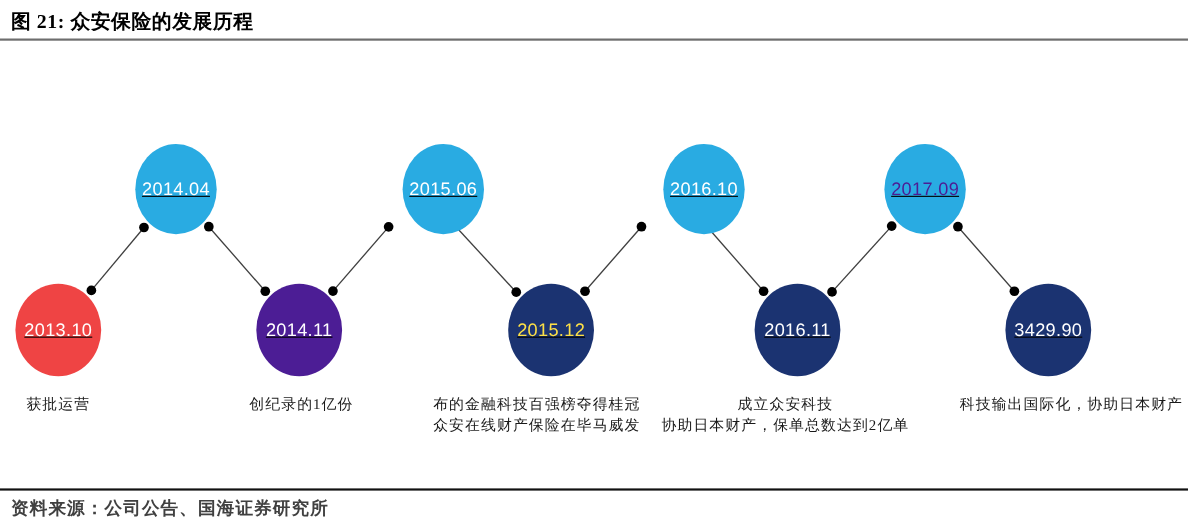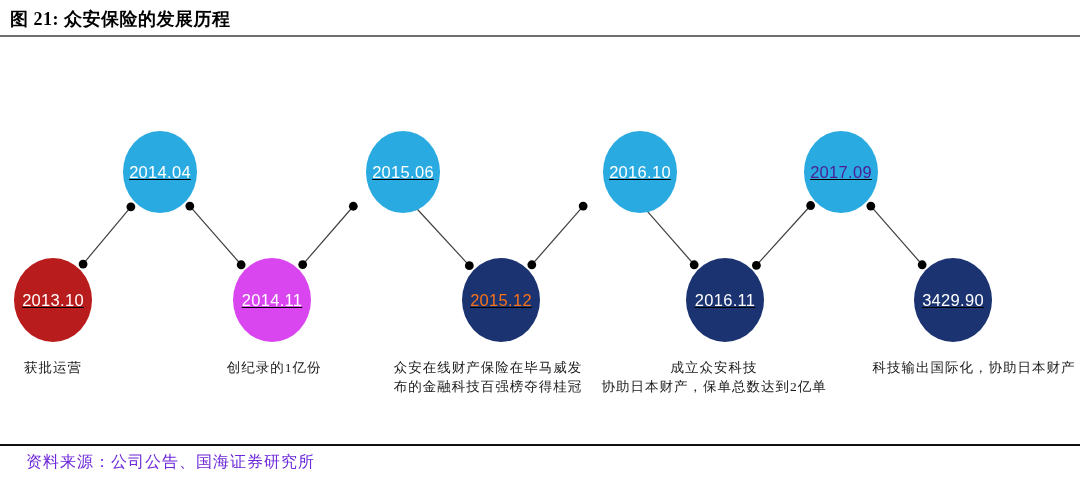--- a/index.html
+++ b/index.html
@@ -6,22 +6,22 @@
   #page{position:relative;width:1080px;height:479px;background:#ffffff;overflow:hidden;
         font-family:"Liberation Serif","DejaVu Serif",serif;}
 
   
   .figure-title{position:absolute;left:10px;top:7px;font-size:18px;font-weight:bold;
         color:#000;letter-spacing:0.5px;white-space:nowrap;}
   .title-rule{position:absolute;left:0;top:35px;width:1080px;height:2px;background:#6e6e6e;}
 
   
   .footer-rule{position:absolute;left:0;top:444px;width:1080px;height:2px;background:#111;}
-  .source-note{position:absolute;left:26px;top:452px;font-size:16px;font-weight:400;
-        color:#6d28d9;letter-spacing:1px;white-space:nowrap;}
+  .source-note{position:absolute;left:10px;top:452px;font-size:16px;font-weight:700;
+        color:#404040;letter-spacing:1px;white-space:nowrap;}
 
   
   #canvas{position:absolute;left:0;top:36px;width:1080px;height:408px;}
   #connectors{position:absolute;left:0;top:0;width:1080px;height:408px;pointer-events:none;}
 
   .milestone{position:absolute;left:0;top:0;width:0;height:0;}
   .circle{position:absolute;border-radius:50%;display:flex;align-items:center;justify-content:center;text-decoration:underline;}
   .date{font-family:"Liberation Sans","DejaVu Sans",sans-serif;font-size:16.5px;font-weight:500;
         color:#ffffff;letter-spacing:0.3px;}
   .label{position:absolute;width:max-content;transform:translateX(-50%);
@@ -58,58 +58,58 @@
         <circle cx="694.1710267178286" cy="228.7668876775183" r="4.4" fill="#000000"></circle>
         <line x1="756.4030806453978" y1="229.34832480507825" x2="810.6185605427003" y2="169.52434698736522" stroke="#3f3f3f" stroke-width="1.2"></line>
         <circle cx="756.4030806453978" cy="229.34832480507825" r="4.4" fill="#000000"></circle>
         <circle cx="810.6185605427003" cy="169.52434698736522" r="4.4" fill="#000000"></circle>
         <line x1="870.8387229103274" y1="170.10139761180278" x2="922.1710267178286" y2="228.7668876775183" stroke="#3f3f3f" stroke-width="1.2"></line>
         <circle cx="870.8387229103274" cy="170.10139761180278" r="4.4" fill="#000000"></circle>
         <circle cx="922.1710267178286" cy="228.7668876775183" r="4.4" fill="#000000"></circle>
       </svg>
 
   <div class="milestone">
-    <div class="circle" style="left: 14px; top: 222px; width: 78px; height: 84px; background: #b91c1c;">
+    <div class="circle" style="left: 14px; top: 222px; width: 78px; height: 84px; background: #ef4444;">
       <span class="date" style="color: rgb(255, 255, 255);">2013.10</span>
     </div>
     <div class="label" style="left: 53px; text-align: center; top: 322px;">
           <div class="ln">获批运营</div>
         </div>
   </div>
 
   <div class="milestone">
     <div class="circle" style="left: 123px; top: 95px; width: 74px; height: 82px; background: rgb(41, 171, 226);">
       <span class="date" style="color: rgb(255, 255, 255);">2014.04</span>
     </div>
 
   </div>
 
   <div class="milestone">
-    <div class="circle" style="left: 233px; top: 222px; width: 78px; height: 84px; background: #d946ef;">
+    <div class="circle" style="left: 233px; top: 222px; width: 78px; height: 84px; background: #4c1d95;">
       <span class="date" style="color: rgb(255, 255, 255);">2014.11</span>
     </div>
     <div class="label" style="left: 274px; text-align: center; top: 322px;">
           <div class="ln">创纪录的1亿份</div>
         </div>
   </div>
 
   <div class="milestone">
     <div class="circle" style="left: 346px; top: 95px; width: 74px; height: 82px; background: rgb(41, 171, 226); margin-left: 20px;">
       <span class="date" style="color: rgb(255, 255, 255);">2015.06</span>
     </div>
 
   </div>
 
   <div class="milestone">
     <div class="circle" style="left: 462px; top: 222px; width: 78px; height: 84px; background: rgb(27, 51, 113);">
-      <span class="date" style="color: #f97316;">2015.12</span>
+      <span class="date" style="color: #fde047;">2015.12</span>
     </div>
     <div class="label" style="left: 488px; text-align: left; top: 322px;">
+          <div class="ln">布的金融科技百强榜夺得桂冠</div>
           <div class="ln">众安在线财产保险在毕马威发</div>
-          <div class="ln">布的金融科技百强榜夺得桂冠</div>
         </div>
   </div>
 
   <div class="milestone">
     <div class="circle" style="left: 576px; top: 95px; width: 74px; height: 82px; background: rgb(41, 171, 226); margin-left: 27px;">
       <span class="date" style="color: rgb(255, 255, 255);">2016.10</span>
     </div>
 
   </div>
 

